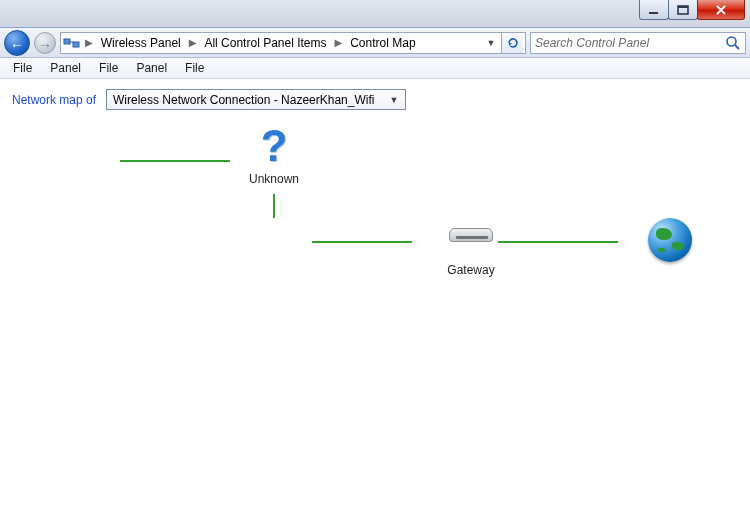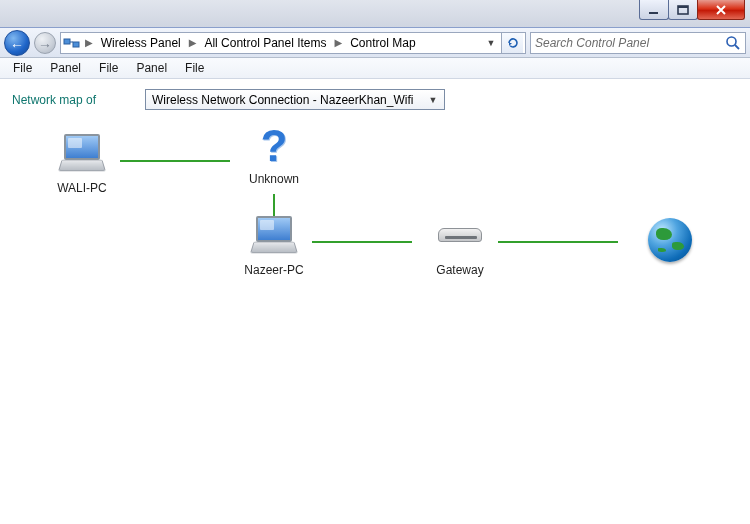--- a/index.html
+++ b/index.html
@@ -30,22 +30,22 @@
 .searchbox span.ph{ flex:1; }
 .search-icon{ width:16px;height:16px; color:#2b5fb3; }
 
 
 .menubar { height:21px; background:linear-gradient(#f9fbfe,#eef2f8); border-bottom:1px solid #d0d7e3; display:flex; align-items:center; padding:0 4px; }
 .menuitem { padding:2px 9px; color:#1a1a1a; cursor:default; }
 
 
 .content { padding:10px 12px; }
 .maprow { display:flex; align-items:center; gap:10px; margin-bottom:14px; }
-.map-label { color:#0f766e; }
-.dropdown { width:300px; height:21px; border:1px solid #7b8ca5; background:linear-gradient(#fff,#eef1f6); display:flex; align-items:center; padding:0 4px 0 6px;margin-left:39px; }
+.map-label { color:#1d4ed8; }
+.dropdown { width:300px; height:21px; border:1px solid #7b8ca5; background:linear-gradient(#fff,#eef1f6); display:flex; align-items:center; padding:0 4px 0 6px; }
 .dropdown .ddtext{ flex:1; white-space:nowrap; overflow:hidden; }
 .dropdown .ddarrow{ width:14px; text-align:center; font-size:9px; color:#404040; }
 
 .map { position:relative; height:220px; }
 .node { position:absolute; width:100px; text-align:center; }
 .node .lbl{ margin-top:4px; color:#1f1f1f; }
 .hline { position:absolute; height:2px; background:#33a02c; }
 .vline { position:absolute; width:2px; background:#33a02c; }
 
 
@@ -141,42 +141,34 @@
   <div class="maprow">
     <span class="map-label">Network map of</span>
     <div class="dropdown">
       <span class="ddtext">Wireless Network Connection - NazeerKhan_Wifi</span>
       <span class="ddarrow">▼</span>
     </div>
   </div>
 
   <div class="map">
 
-    <div class="node" style="left:20px; top:10px;">
-      <span class="pcicon"><span class="screen"></span><span class="base"></span></span>
-      <div class="lbl">WALI-PC</div>
-    </div>
 
     <div class="hline" style="left:108px; top:36px; width:110px;"></div>
 
     <div class="node" style="left:212px; top:0;">
       <span class="qmark">?</span>
       <div class="lbl">Unknown</div>
     </div>
 
     <div class="vline" style="left:261px; top:70px; height:24px;"></div>
 
-    <div class="node" style="left:212px; top:92px;">
-      <span class="pcicon"><span class="screen"></span><span class="base"></span></span>
-      <div class="lbl">Nazeer-PC</div>
-    </div>
 
     <div class="hline" style="left:300px; top:117px; width:100px;"></div>
 
-    <div class="node" style="left:398px; top:96px;">
+    <div class="node" style="left:409px; top:96px;">
       <span class="gateway"><span class="body"></span></span>
       <div class="lbl" style="margin-top:12px;">Gateway</div>
     </div>
 
     <div class="hline" style="left:486px; top:117px; width:120px;"></div>
 
     <div class="node" style="left:608px; top:94px;">
       <span class="globe"></span>
       <div class="lbl"></div>
     </div>

